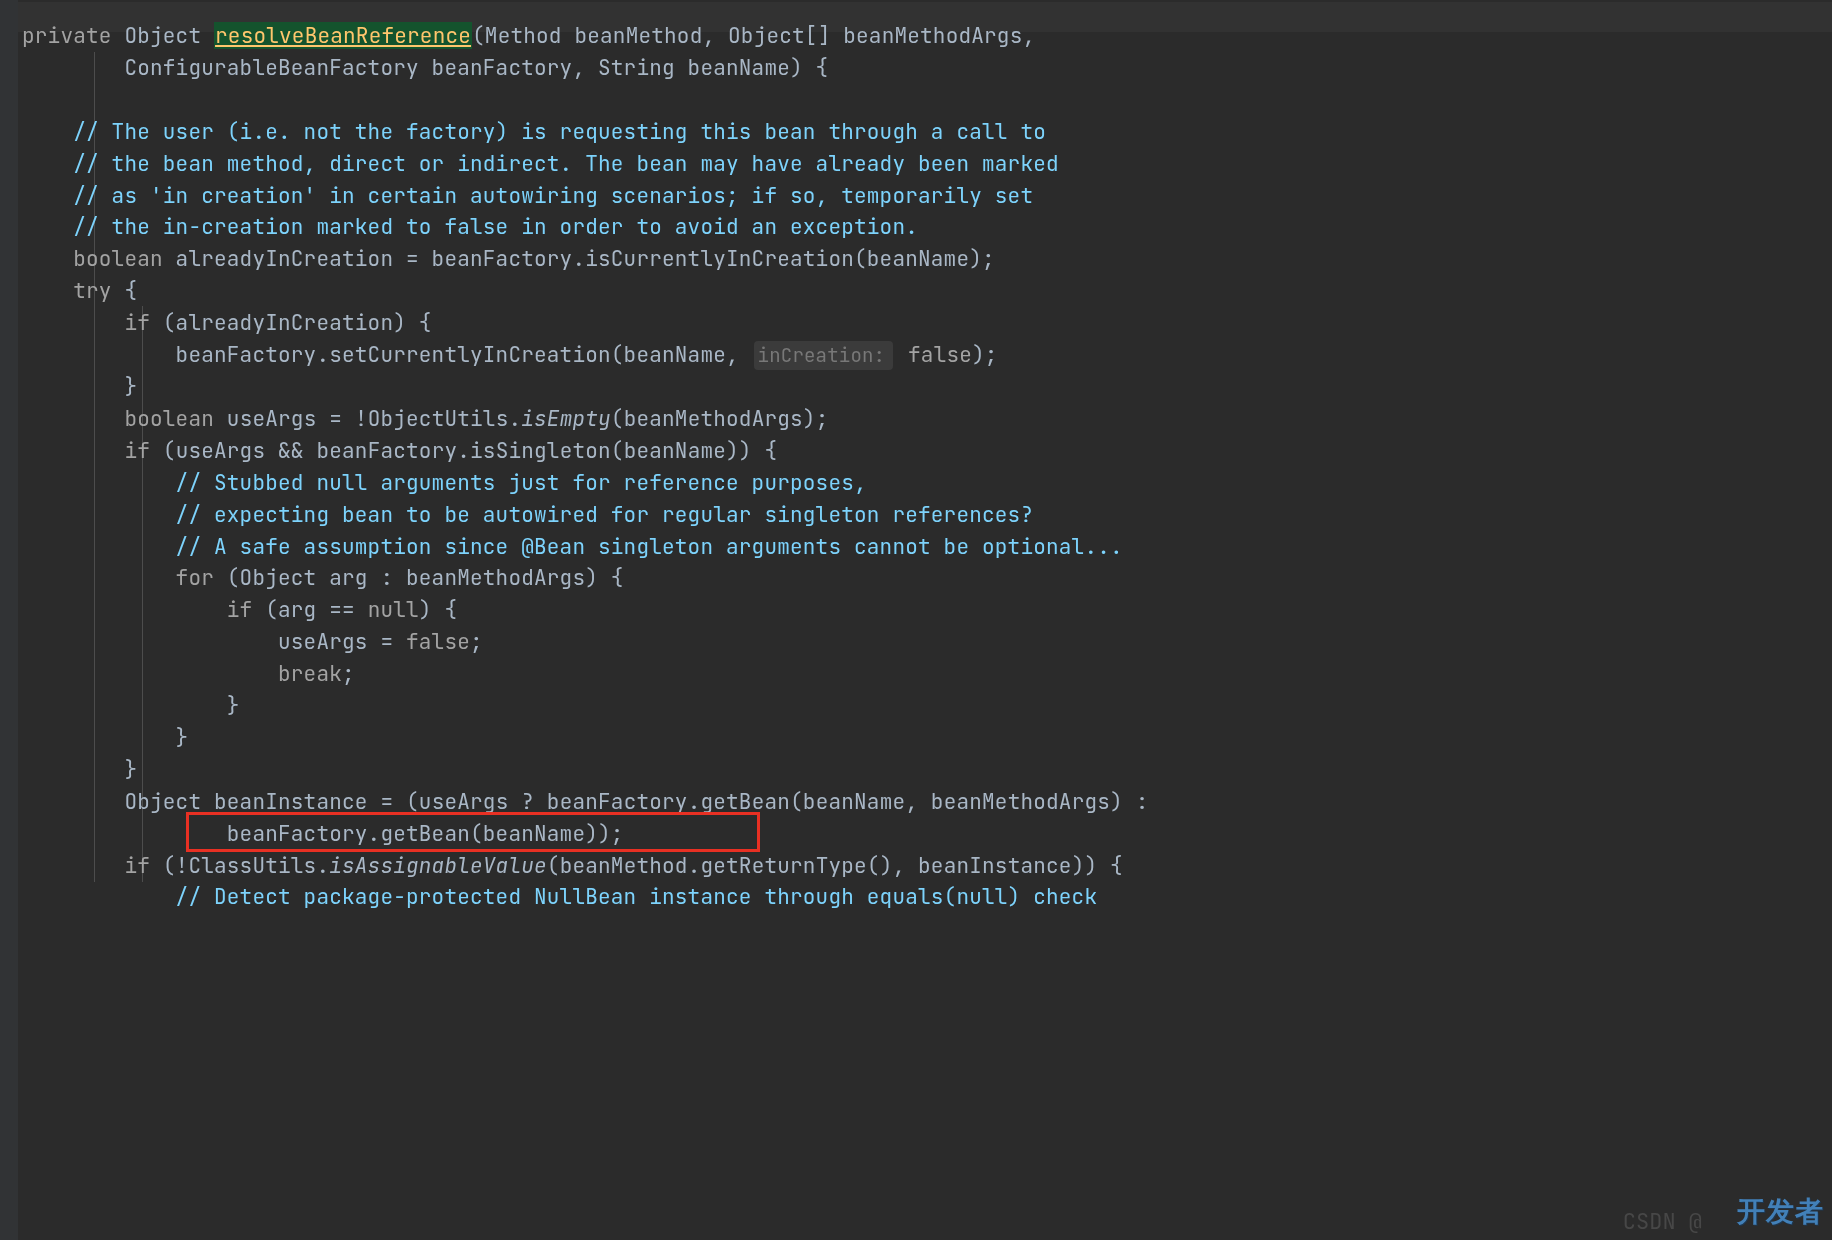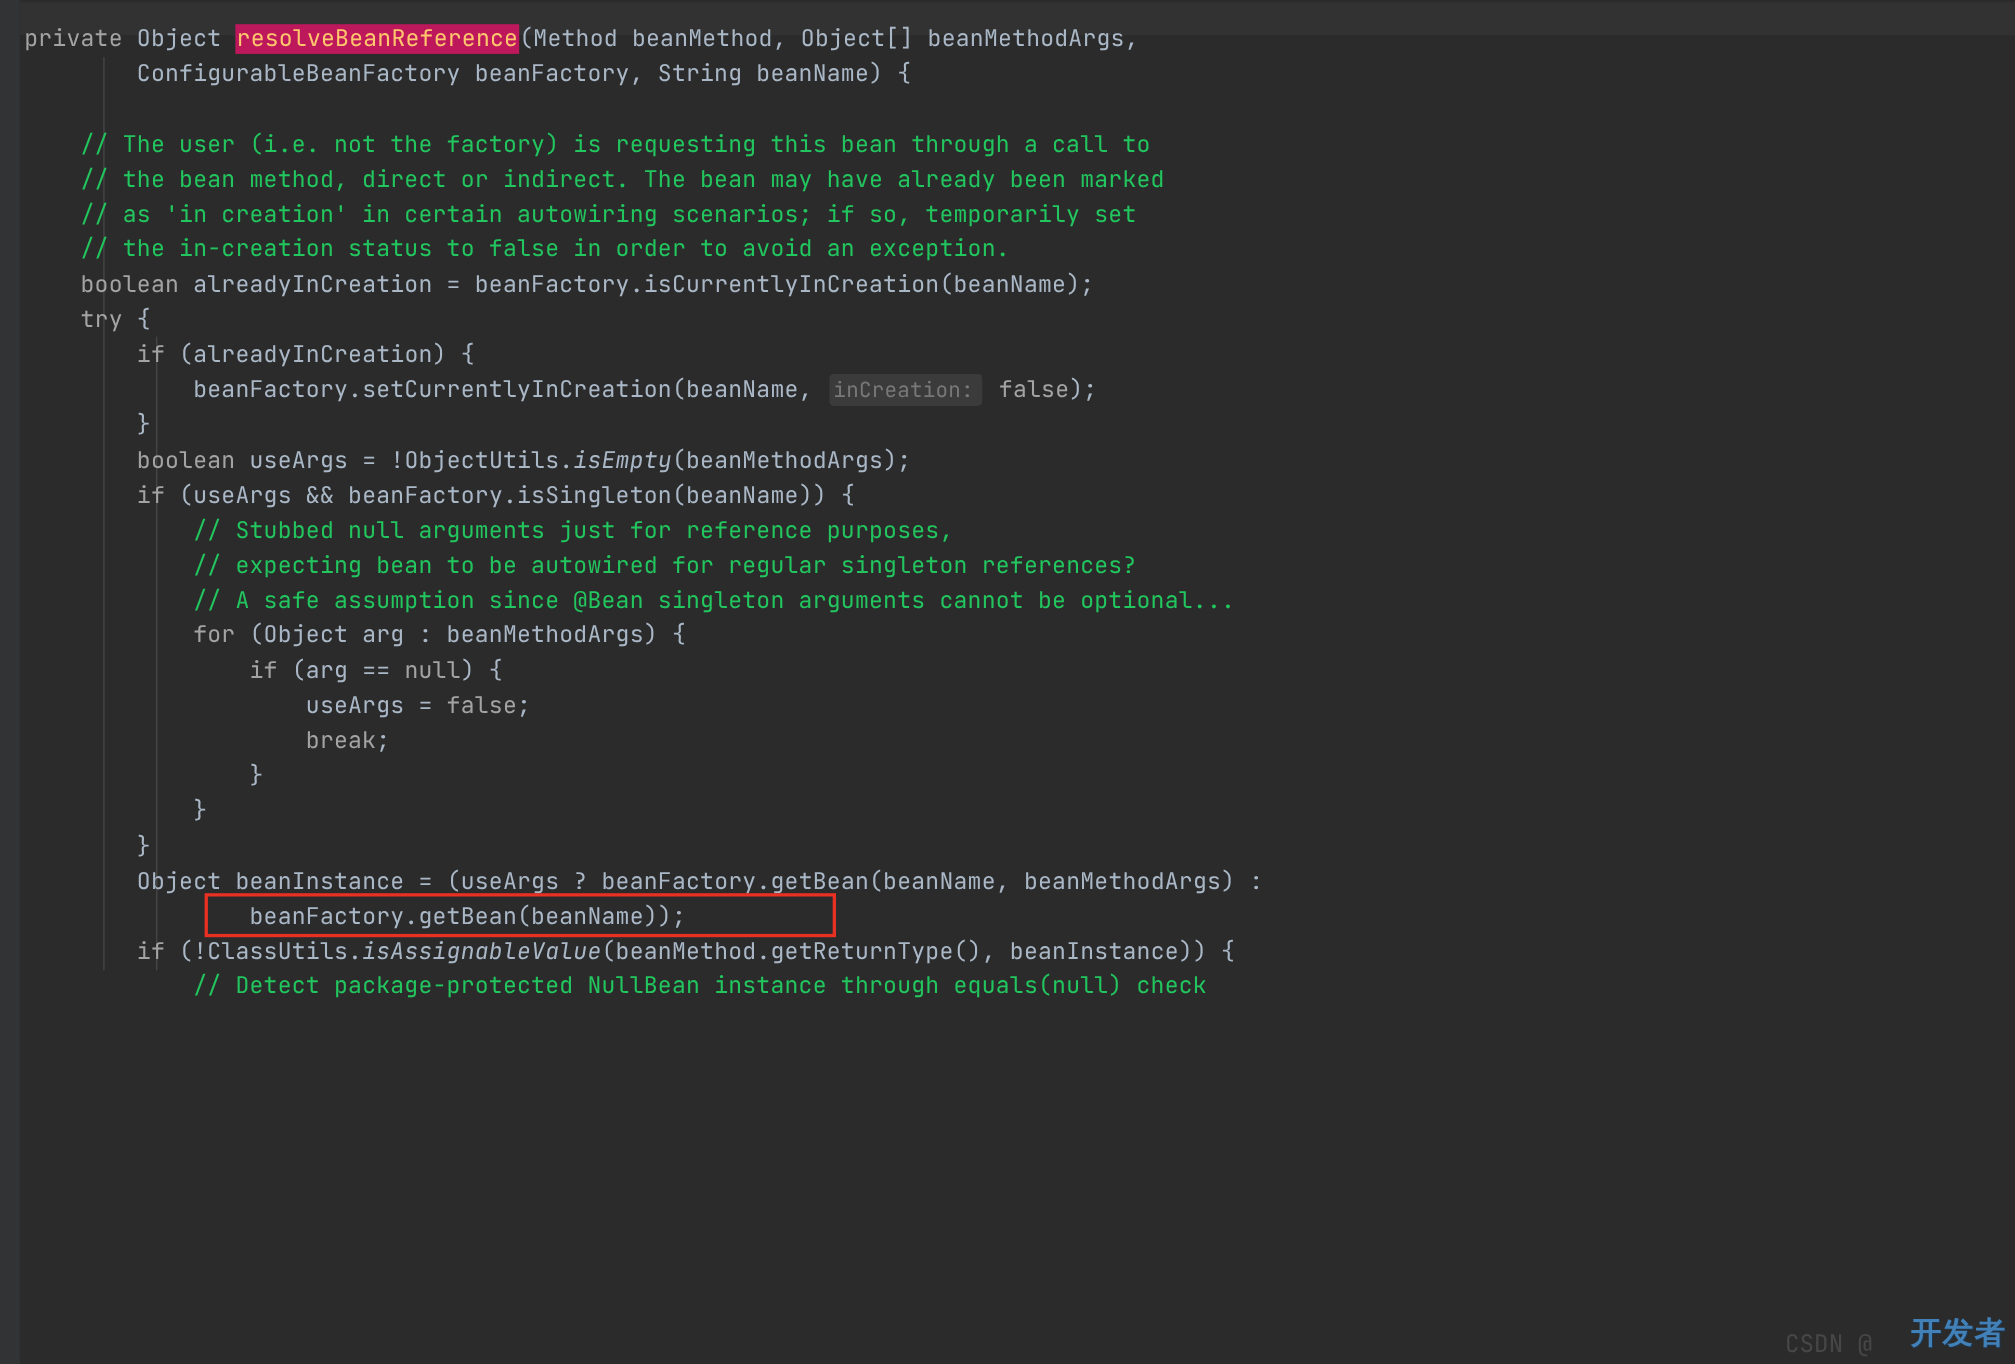--- a/index.html
+++ b/index.html
@@ -30,22 +30,22 @@
 }
 .code-container {
   position: absolute;
   left: 22px;
   top: 0;
   right: 0;
   padding-top: 20px;
 }
 .line { white-space: pre; color: #a9b7c6; letter-spacing: 0.2px; }
 .kw { color: #a3a3a3; }
-.comment { color: #22c55e; font-style: normal; }
-.method-name-hl { color: #ffc66d; background: #be185d; padding: 0 1px;}
+.comment { color: #7dd3fc; font-style: normal; }
+.method-name-hl { color: #ffc66d; background: #14532d; padding: 0 1px; text-decoration: underline;}
 .italic-call { font-style: italic; color: #a9b7c6; }
 .underlined { text-decoration-color: #808080; text-underline-offset: 3px; }
 .inlay-hint {
   background: #3b3b3b;
   color: #787878;
   font-size: 19px;
   padding: 2px 8px 2px 4px;
   border-radius: 4px;
   margin: 0 2px;
   vertical-align: baseline;
@@ -95,21 +95,21 @@
 <div class="guide g1"></div>
 <div class="guide g2"></div>
 
 <div class="code-container">
 <div class="line"><span class="kw">private</span> <span>Object</span> <span class="method-name-hl">resolveBeanReference</span><span>(Method beanMethod, Object[] beanMethodArgs,</span></div>
 <div class="line">        <span>ConfigurableBeanFactory beanFactory, String beanName) {</span></div>
 <div class="line"> </div>
 <div class="line">    <span class="comment">// The user (i.e. not the factory) is requesting this bean through a call to</span></div>
 <div class="line">    <span class="comment">// the bean method, direct or indirect. The bean may have already been marked</span></div>
 <div class="line">    <span class="comment">// as 'in creation' in certain autowiring scenarios; if so, temporarily set</span></div>
-<div class="line">    <span class="comment">// the in-creation status to false in order to avoid an exception.</span></div>
+<div class="line">    <span class="comment">// the in-creation marked to false in order to avoid an exception.</span></div>
 <div class="line">    <span class="kw">boolean</span><span> alreadyInCreation = beanFactory.isCurrentlyInCreation(beanName);</span></div>
 <div class="line">    <span class="kw">try</span><span> {</span></div>
 <div class="line">        <span class="kw">if</span><span> (alreadyInCreation) {</span></div>
 <div class="line">            <span>beanFactory.setCurrentlyInCreation(beanName, </span><span class="inlay-hint">inCreation:</span> <span class="kw">false</span><span>);</span></div>
 <div class="line">        <span>}</span></div>
 <div class="line">        <span class="kw">boolean</span> <span class="underlined">useArgs</span><span> = !ObjectUtils.</span><span class="italic-call">isEmpty</span><span>(beanMethodArgs);</span></div>
 <div class="line">        <span class="kw">if</span><span> (</span><span class="underlined">useArgs</span><span> &amp;&amp; beanFactory.isSingleton(beanName)) {</span></div>
 <div class="line">            <span class="comment">// Stubbed null arguments just for reference purposes,</span></div>
 <div class="line">            <span class="comment">// expecting bean to be autowired for regular singleton references?</span></div>
 <div class="line">            <span class="comment">// A safe assumption since @Bean singleton arguments cannot be optional...</span></div>

